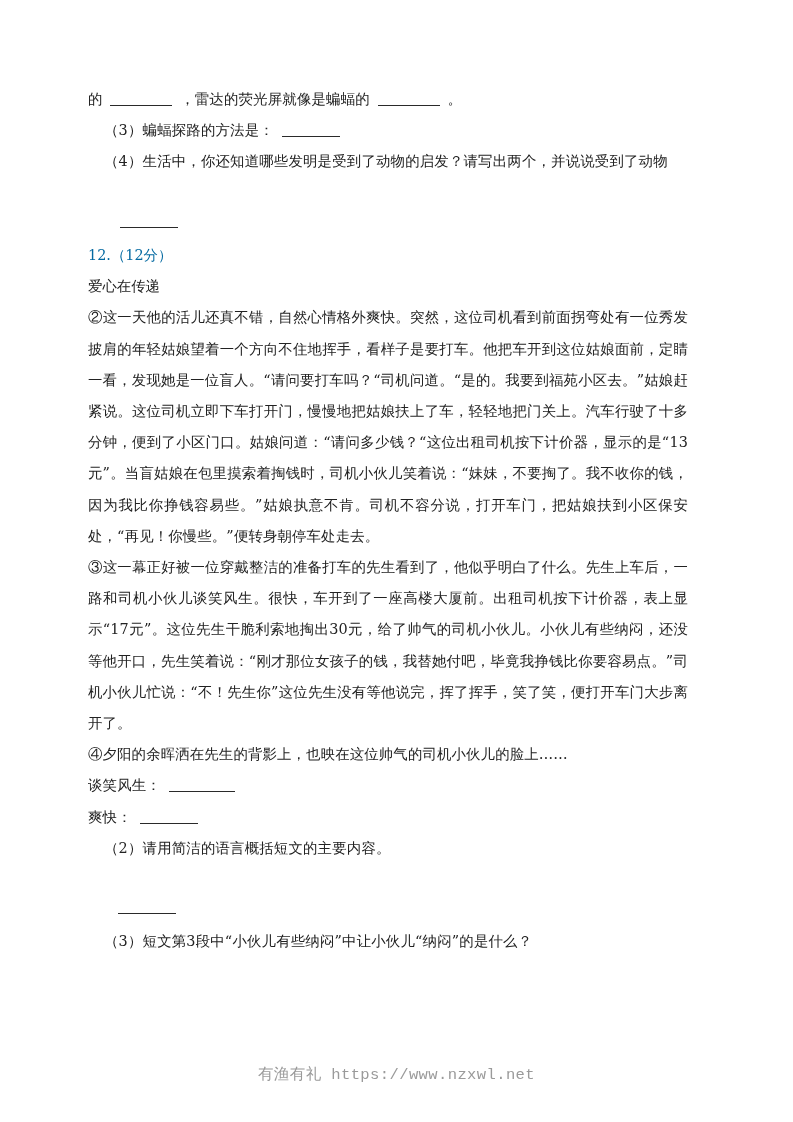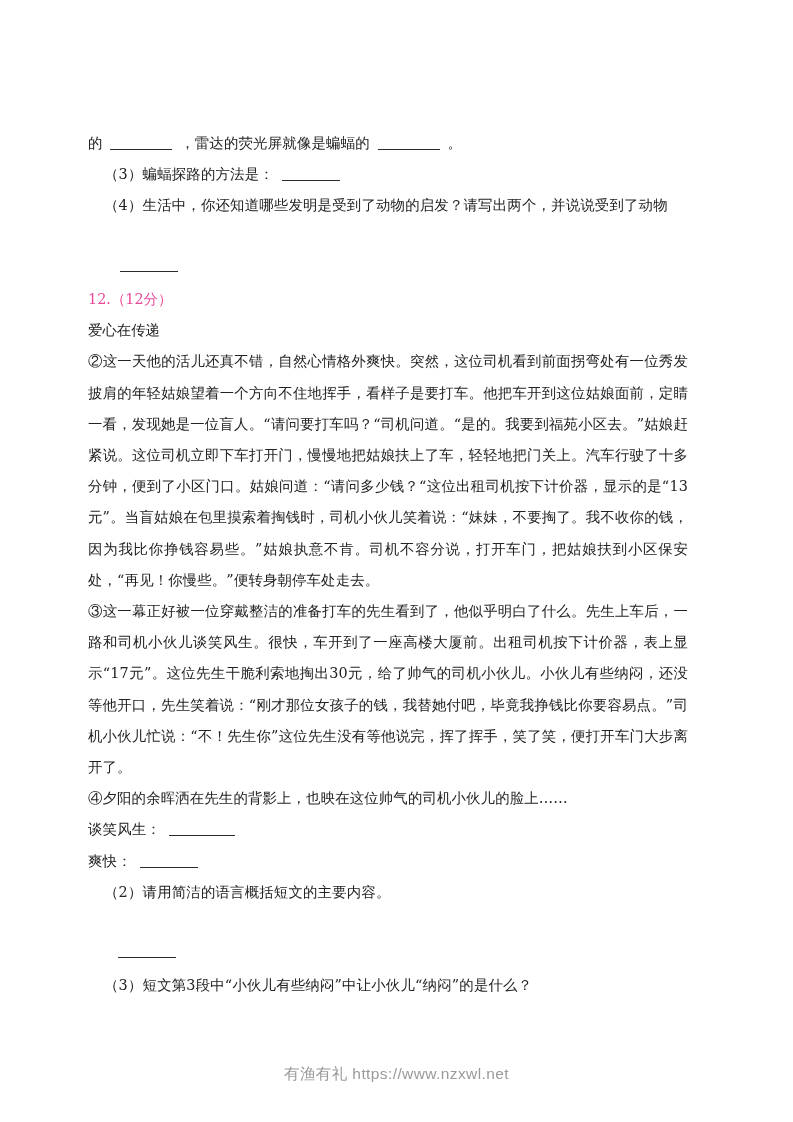--- a/index.html
+++ b/index.html
@@ -15,21 +15,20 @@
     margin: 0 auto;
     overflow: hidden;
     font-family: "DejaVu Serif", "Liberation Serif", serif;
     color: #1b1b1b;
   }
   .content {
     position: absolute;
     left: 88px;
     top: 84px;
     width: 600px;
-    margin-top: 44px;
   }
   .ln {
     font-size: 14.4px;
     line-height: 31.2px;
     letter-spacing: 0.2px;
     white-space: nowrap;
     color: #222222;
   }
   .indent {
     padding-left: 16px;
@@ -42,21 +41,21 @@
   }
   .blank.b1 { width: 62px; }
   .blank.b2 { width: 62px; }
   .blank.b3 { width: 58px; }
   .blank.b4 { width: 58px; }
   .blank.b5 { width: 66px; }
 
   .qnum {
     font-size: 14.4px;
     line-height: 31.2px;
-    color: #ec4899;
+    color: #0369a1;
     white-space: nowrap;
   }
   .title-line {
     font-size: 14.4px;
     line-height: 31.2px;
     color: #222222;
     padding-right: 30px;
   }
   .para {
     font-size: 14.4px;
@@ -80,21 +79,21 @@
   .answer-rule.r2 i { left: 30px; width: 58px; }
   .gap {
     height: 31.2px;
   }
   .watermark {
     position: absolute;
     left: 0;
     top: 1064px;
     width: 793px;
     text-align: center;
-    font-family: Liberation Sans, sans-serif;
+    font-family: Liberation Mono, monospace;
     font-size: 15.5px;
     color: #9a9a9a;
     letter-spacing: 0.4px;
     white-space: nowrap;
   }
 </style>
 </head>
 <body>
 
 <div class="page">

